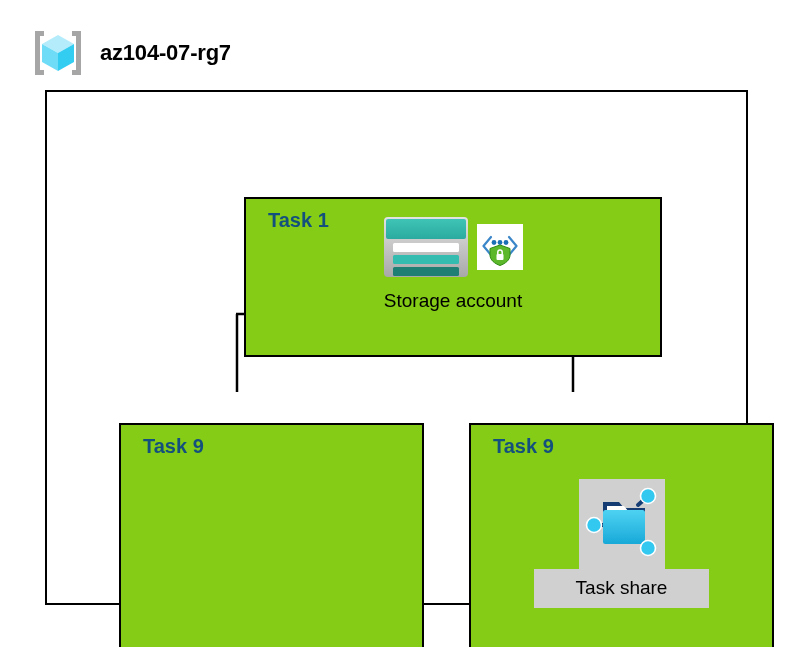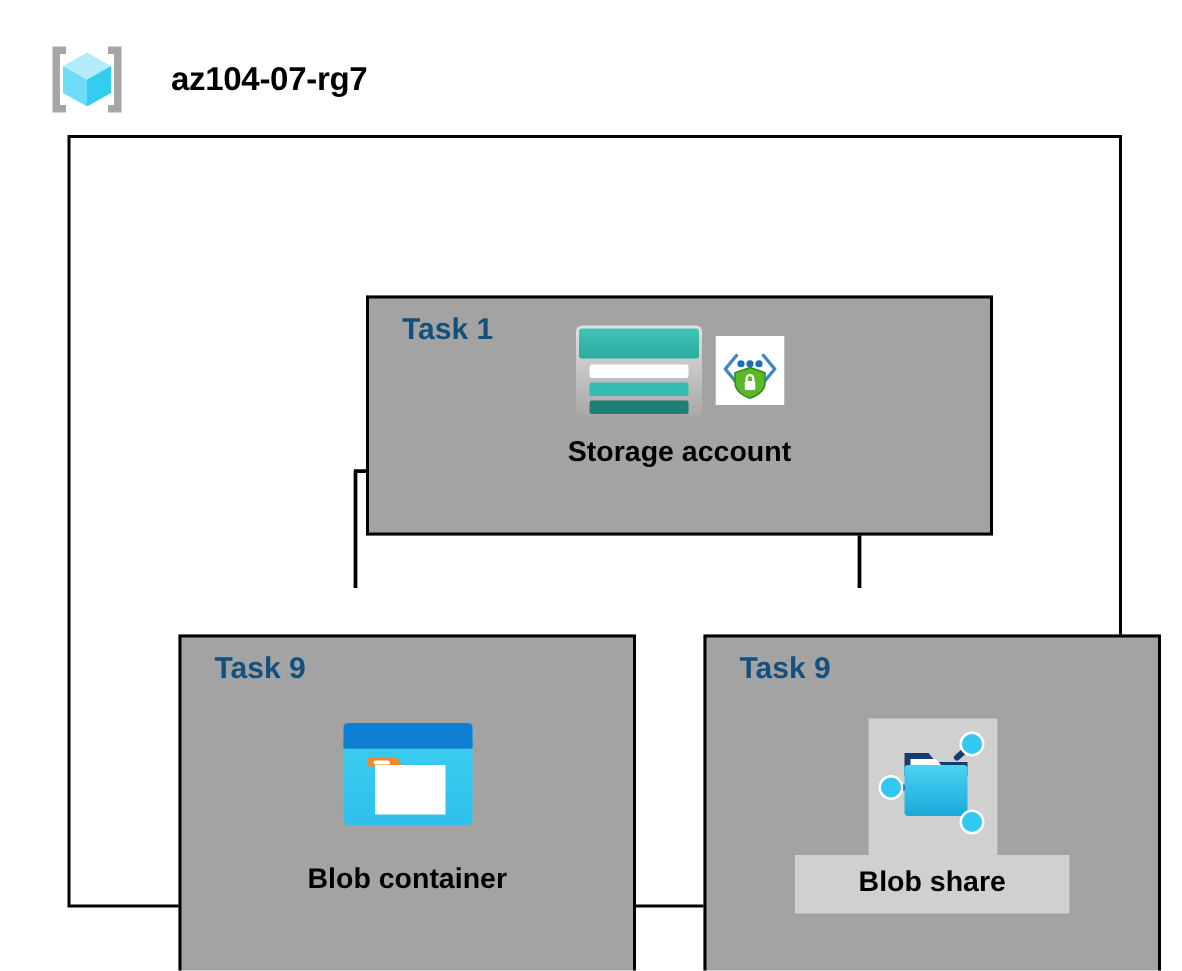--- a/index.html
+++ b/index.html
@@ -16,21 +16,21 @@
     overflow: hidden;
   }
 
   
   .rg-header {
     position: absolute;
     left: 30px;
     top: 28px;
     display: flex;
     align-items: center;
-    gap: 28px;
+    gap: 14px;
   }
   .rg-icon {
     width: 56px;
     height: 50px;
     display: block;
   }
   .rg-title {
     font-size: 22px;
     font-weight: bold;
     color: #000000;
@@ -47,21 +47,21 @@
     height: 515px;
     border: 2px solid #000000;
     box-sizing: border-box;
     background: #ffffff;
   }
 
   
   .task-box {
     position: absolute;
     border: 2px solid #000000;
-    background: #a3a3a3;
+    background: #84cc16;
     box-sizing: border-box;
   }
   .task-1 { left: 197px; top: 105px;  width: 418px; height: 160px; }
   .task-2 { left: 72px;  top: 331px;  width: 305px; height: 245px; }
   .task-3 { left: 422px; top: 331px;  width: 305px; height: 245px; }
 
   .task-label {
     position: absolute;
     left: 22px;
     top: 10px;
@@ -73,21 +73,21 @@
 
   
   .node {
     position: absolute;
     display: flex;
     flex-direction: column;
     align-items: center;
   }
   .node-caption {
     font-size: 19px;
-    font-weight: bold;
+    font-weight: normal;
     color: #000000;
     white-space: nowrap;
     text-align: center;
   }
   .node-1 { left: 0; right: 0; top: 17px; }
   .node-1 .node-caption { margin-top: 8px; }
 
   .node-2 { left: 0; right: 0; top: 56px; }
   .node-2 .node-caption { margin-top: 20px; }
 
@@ -202,41 +202,20 @@
         </span>
 
       </div>
       <span class="node-caption">Storage account</span>
     </div>
   </div>
 
   <div class="task-box task-2">
     <span class="task-label">Task 9</span>
 
-    <div class="node node-2">
-      <span>
-        <svg width="88" height="70" viewBox="0 0 88 70" xmlns="http://www.w3.org/2000/svg">
-          <defs>
-            <linearGradient id="blobBody" x1="0" y1="0" x2="0" y2="1">
-              <stop offset="0" stop-color="#3ed0f0"></stop>
-              <stop offset="1" stop-color="#2ec0ea"></stop>
-            </linearGradient>
-          </defs>
-          <rect x="1" y="1" width="86" height="68" rx="3" fill="url(#blobBody)"></rect>
-          <rect x="1" y="1" width="86" height="17" rx="3" fill="#0f7fd4"></rect>
-          <rect x="1" y="13" width="86" height="5" fill="#0f7fd4"></rect>
-
-          <path d="M17 24 L36 24 L41 30 L17 30 Z" fill="#f2862a"></path>
-          <rect x="21" y="26" width="11" height="2.6" rx="1.3" fill="#ffffff"></rect>
-
-          <rect x="22" y="29" width="47" height="33" fill="#ffffff"></rect>
-        </svg>
-      </span>
-      <span class="node-caption">Blob container</span>
-    </div>
   </div>
 
   <div class="task-box task-3">
     <span class="task-label">Task 9</span>
 
     <div class="node node-3">
       <span class="icon-plate">
         <span>
           <svg width="78" height="78" viewBox="0 0 78 78" xmlns="http://www.w3.org/2000/svg">
             <defs>
@@ -255,17 +234,17 @@
             <path d="M24 23 L41 23 L46 29 L60 29 L60 33 L24 33 Z" fill="#ffffff"></path>
 
             <rect x="20" y="27" width="42" height="34" rx="2.5" fill="url(#fsFolder)"></rect>
 
             <circle cx="11" cy="42" r="7.5" fill="#32c8f0" stroke="#ffffff" stroke-width="1.6"></circle>
             <circle cx="65" cy="13" r="7.5" fill="#32c8f0" stroke="#ffffff" stroke-width="1.6"></circle>
             <circle cx="65" cy="65" r="7.5" fill="#32c8f0" stroke="#ffffff" stroke-width="1.6"></circle>
           </svg>
         </span>
       </span>
-      <span class="node-caption">Blob share</span>
+      <span class="node-caption">Task share</span>
     </div>
   </div>
 
 </div>
 
 </body></html>

